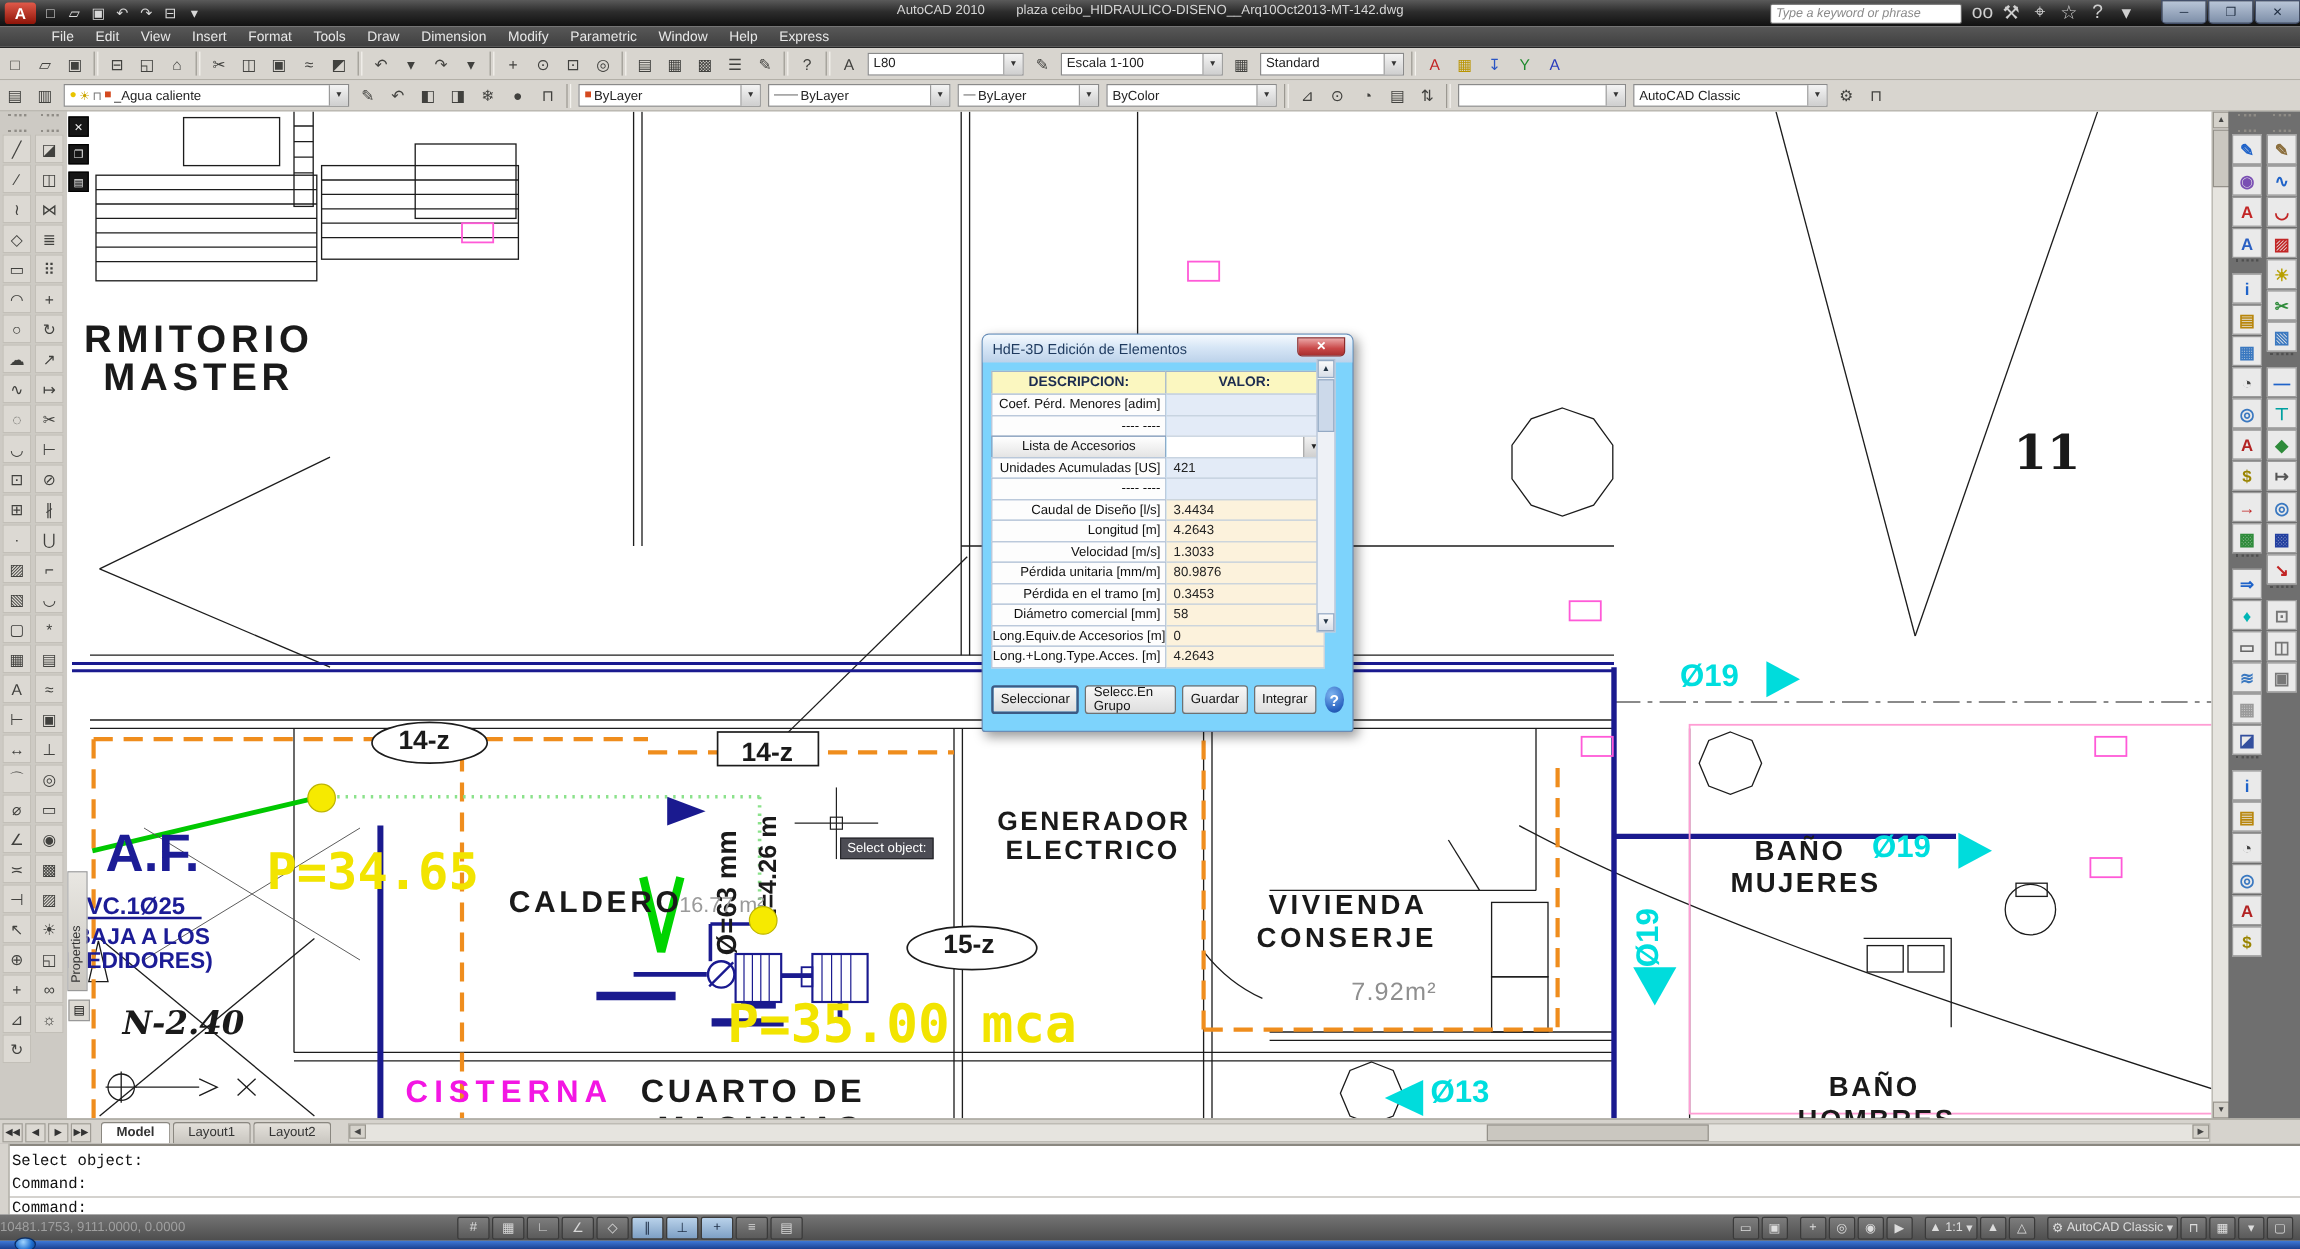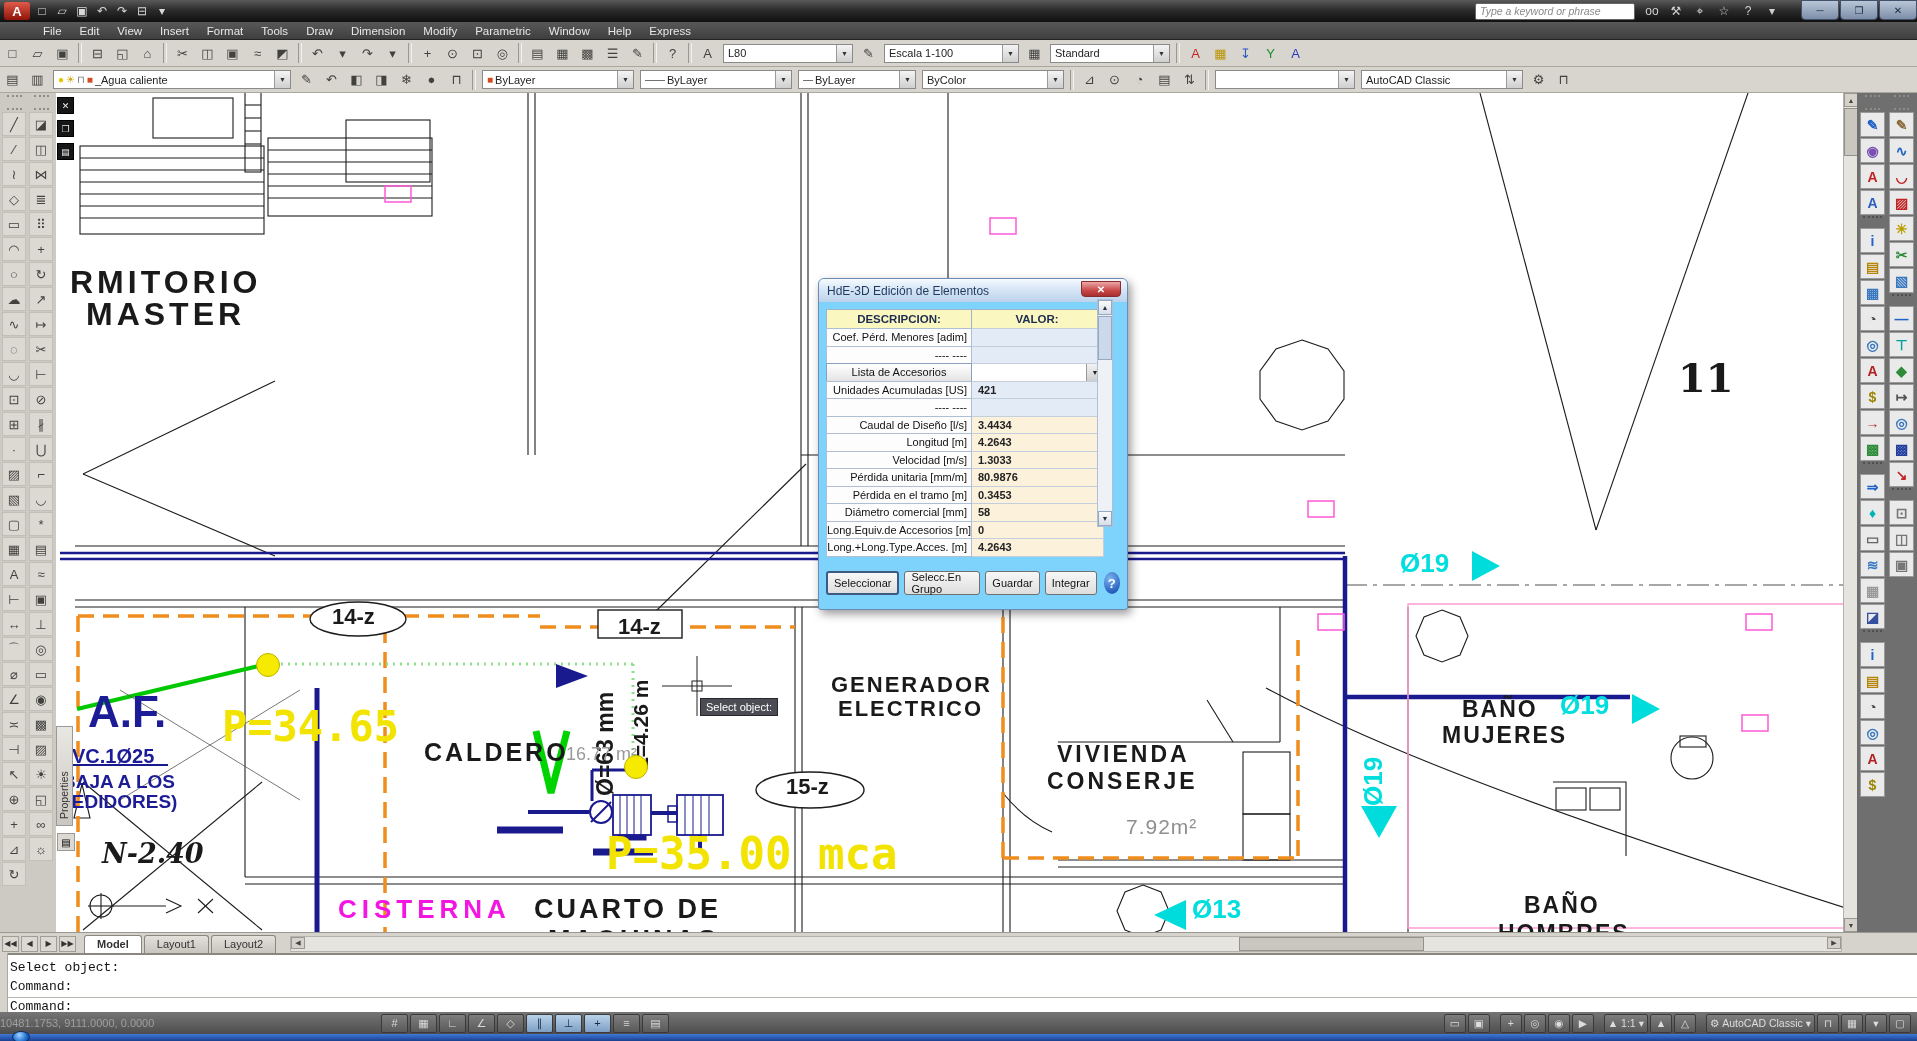--- a/index.html
+++ b/index.html
@@ -12,21 +12,21 @@
     background:linear-gradient(#5a5a5a,#2c2c2c 45%,#101010);display:flex;align-items:center;}
   #acad-logo{width:26px;height:18px;margin:1px 2px 1px 4px;border-radius:3px;
     background:linear-gradient(#e05a4a,#8f1408);color:#fff;font-weight:bold;font-size:13px;
     display:flex;align-items:center;justify-content:center;}
   .qat-btn{width:20px;height:18px;color:#d8d8d8;font-size:12px;display:flex;align-items:center;justify-content:center;}
   #title-text{position:absolute;left:0;right:0;top:3px;text-align:center;color:#d6d6d6;font-size:11px;pointer-events:none;}
   #title-text .doc{margin-left:26px;}
   #search-box{position:absolute;left:1475px;top:3px;width:150px;height:15px;background:#fff;
     border:1px solid #666;border-radius:2px;font-size:10.5px;font-style:italic;color:#8a8a8a;
     padding:0 4px;line-height:15px;}
-  .tb-ico{width:24px;height:17px;color:#cfcfcf;font-size:12px;display:flex;align-items:center;justify-content:center;text-align:right;}
+  .tb-ico{width:24px;height:17px;color:#cfcfcf;font-size:16px;display:flex;align-items:center;justify-content:center;text-align:right;}
   #comm-icons{position:absolute;left:1640px;top:2px;display:flex;}
   #win-btns{position:absolute;left:1800px;top:0;display:flex;}
   .win-btn{width:36px;height:18px;margin-left:1px;border:1px solid #44506a;border-radius:0 0 4px 4px;
     background:linear-gradient(#b9c6d8,#7d8ea8);color:#243;display:flex;align-items:center;justify-content:center;
     font-size:10px;color:#1d2b3f;}
 
   
   #menubar{left:0;top:22px;width:1917px;height:18px;background:linear-gradient(#585858,#3f3f3f);
     display:flex;align-items:flex-end;padding-left:34px;box-sizing:border-box;border-bottom:1px solid #242424;}
   .menu-item{color:#e8e8e8;font-size:11.5px;padding:0 9px;height:100%;display:flex;align-items:center;}
@@ -90,21 +90,21 @@
     background:linear-gradient(#eba7a7,#c94848 60%,#a83030);border:1px solid #8c2b2b;color:#fff;
     font-size:10px;font-weight:bold;display:flex;align-items:center;justify-content:center;box-sizing:border-box;}
   #dlg-table{position:absolute;left:7px;top:30px;width:294px;}
   #dlg-head{display:flex;height:20px;font-size:11.5px;font-weight:bold;color:#1c2c50;}
   #dlg-head div{background:#fbf7c0;border:1px solid #9eb4cd;display:flex;align-items:center;justify-content:center;box-sizing:border-box;}
   .dh1{width:146px;} .dh2{width:132px;margin-left:-1px;}
   .drow{display:flex;height:17.5px;font-size:11px;}
   .dlab{width:146px;box-sizing:border-box;border:1px solid #aebfd4;margin-top:-1px;background:#fdfdfd;
     text-align:right;padding:2px 4px 0 0;color:#111;overflow:hidden;white-space:nowrap;}
   .dval{width:132px;box-sizing:border-box;border:1px solid #c3cfdd;border-left:none;margin-top:-1px;
-    padding:2px 0 0 6px;color:#222;overflow:hidden;font-weight:bold;}
+    padding:2px 0 0 6px;color:#222;overflow:hidden;}
   .v-plain{background:#e3ebf7;} .v-data{background:#fcf2dc;}
   .dlab.btnlike{background:linear-gradient(#ffffff,#e4e4e4);border:1px solid #8aa0bd;text-align:center;padding-right:0;}
   .dval.ddown{background:#fff;padding:0;display:flex;}
   .dd-arr{margin-left:auto;width:16px;background:linear-gradient(#f2f2f2,#cfcfcf);border-left:1px solid #9a9a9a;
     font-size:7px;display:flex;align-items:center;justify-content:center;color:#222;}
   #dlg-scroll{position:absolute;left:278px;top:20px;width:16px;height:228px;background:#eef1f6;border:1px solid #aebfd4;box-sizing:border-box;}
   .ds-arr{height:15px;background:linear-gradient(#fbfbfb,#d8dee8);border:1px solid #93a9c4;box-sizing:border-box;
     font-size:7px;color:#234;display:flex;align-items:center;justify-content:center;}
   #ds-thumb{height:44px;background:#ccd9ea;border:1px solid #93a9c4;box-sizing:border-box;margin-top:1px;}
   #dlg-btns{position:absolute;left:7px;top:292px;width:294px;display:flex;align-items:center;}
@@ -156,20 +156,23 @@
   <div id="acad-logo">A</div>
   <div id="qat" style="display:flex;">
       <div class="qat-btn">□</div>
       <div class="qat-btn">▱</div>
       <div class="qat-btn">▣</div>
       <div class="qat-btn">↶</div>
       <div class="qat-btn">↷</div>
       <div class="qat-btn">⊟</div>
       <div class="qat-btn">▾</div>
     </div>
+  <div id="title-text">
+    <span>AutoCAD 2010</span><span class="doc">plaza ceibo_HIDRAULICO-DISENO__Arq10Oct2013-MT-142.dwg</span>
+  </div>
   <div id="search-box">Type a keyword or phrase</div>
   <div id="comm-icons">
       <div class="tb-ico">oo</div>
       <div class="tb-ico">⚒</div>
       <div class="tb-ico">⌖</div>
       <div class="tb-ico">☆</div>
       <div class="tb-ico">?</div>
       <div class="tb-ico">▾</div>
     </div>
   <div id="win-btns">

